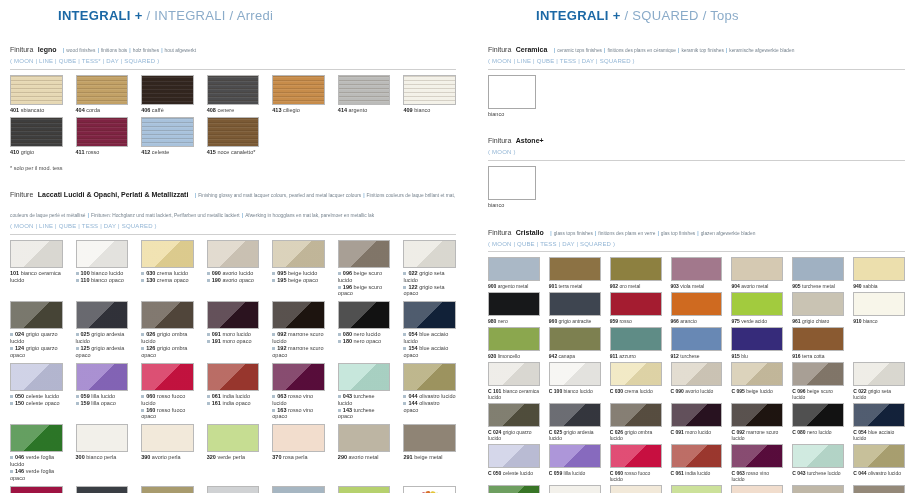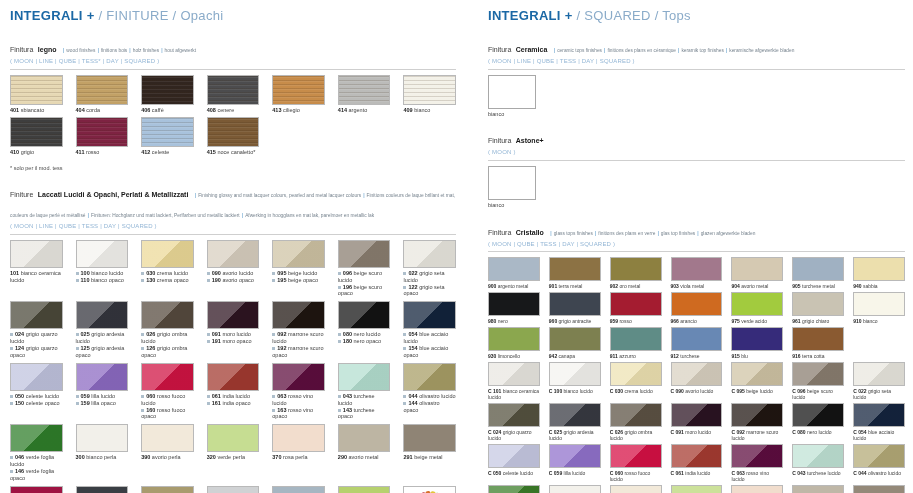--- a/index.html
+++ b/index.html
@@ -3,21 +3,21 @@
 <meta charset="utf-8">
 <style>
   html,body{margin:0;padding:0;background:#ffffff;}
   .page{position:relative;width:913px;height:493px;background:#fff;overflow:hidden;
         font-family:"Liberation Sans", sans-serif;color:#333;}
   .col{position:absolute;top:8px;}
   .col-left{left:10px;width:446px;}
   .col-right{left:488px;width:417px;}
 
   .page-title{font-size:13px;letter-spacing:.3px;margin-bottom:14px;white-space:nowrap;}
-  .page-title .brand{font-weight:bold;color:#1b68a5;}
+  .page-title .brand{font-weight:bold;color:#1b68a5;margin-left:48px;}
   .page-title .plus{font-weight:bold;color:#1b68a5;}
   .page-title .path{color:#8aabc9;}
 
   .section{margin-top:11px;}
   .section:first-of-type{margin-top:0;}
   .sec-head{line-height:1.25;}
   .sec-label{font-size:7px;color:#3c3c3c;}
   .sec-name{font-size:7px;font-weight:bold;color:#161616;}
   .segs{font-size:4.8px;color:#76838e;}
   .segs .bar{color:#4a90c4;margin:0 2px;font-size:5.5px;}
@@ -51,21 +51,21 @@
 </style>
 </head>
 <body>
 
 <div class="page">
 
   <div class="col col-left">
     <div class="page-title">
       <span class="brand">INTEGRALI</span>
       <span class="plus">+</span>
-      <span class="path">/ FINITURE / Opachi</span>
+      <span class="path">/ INTEGRALI / Arredi</span>
     </div>
 
     <div class="section">
       <div class="sec-head">
         <span class="sec-label">Finitura</span>
         <span class="sec-name">legno</span>
         <span class="segs"><span class="bar">|</span><span class="seg">wood finishes</span><span class="bar">|</span><span class="seg">finitions bois</span><span class="bar">|</span><span class="seg">holz finishes</span><span class="bar">|</span><span class="seg">hout afgewerkt</span></span>
         <div class="models">( MOON | LINE | QUBE | TESS* | DAY | SQUARED )</div>
       </div>
       <hr class="divider">

